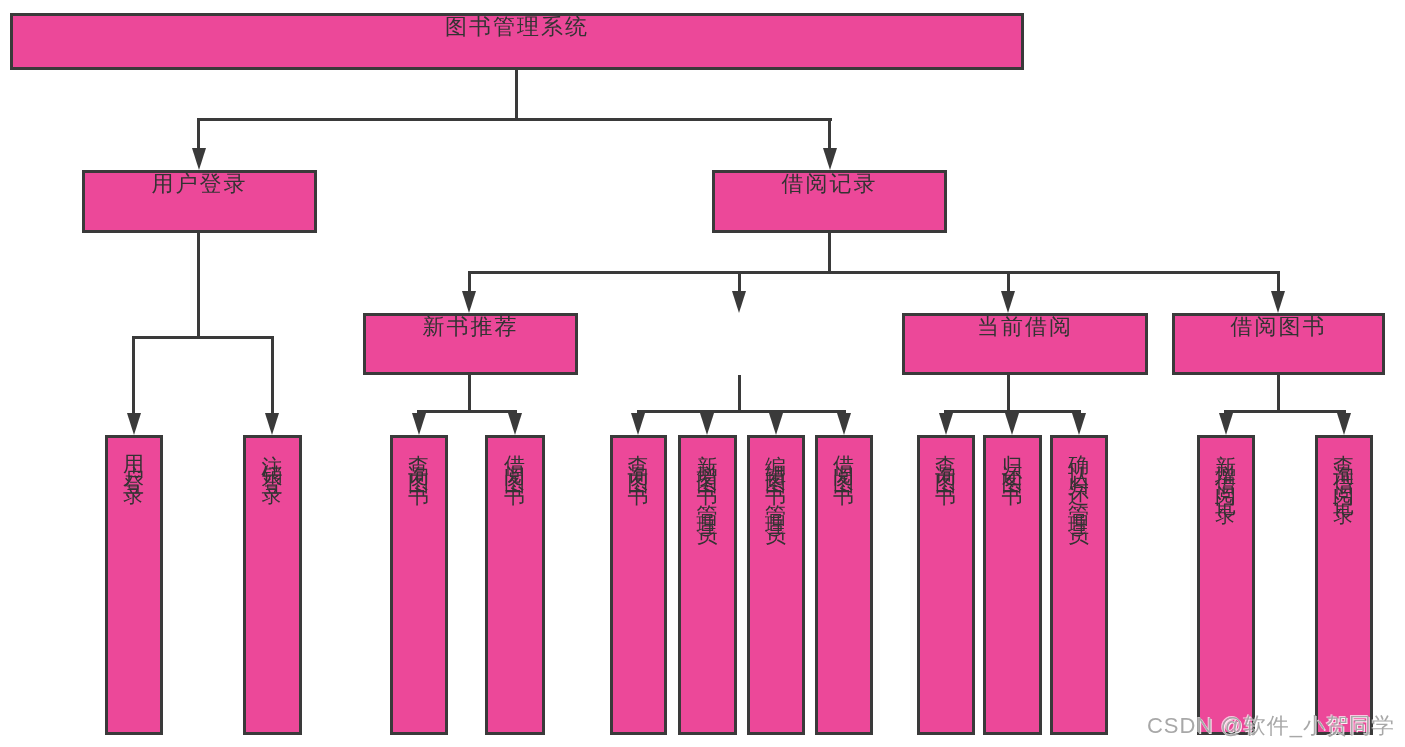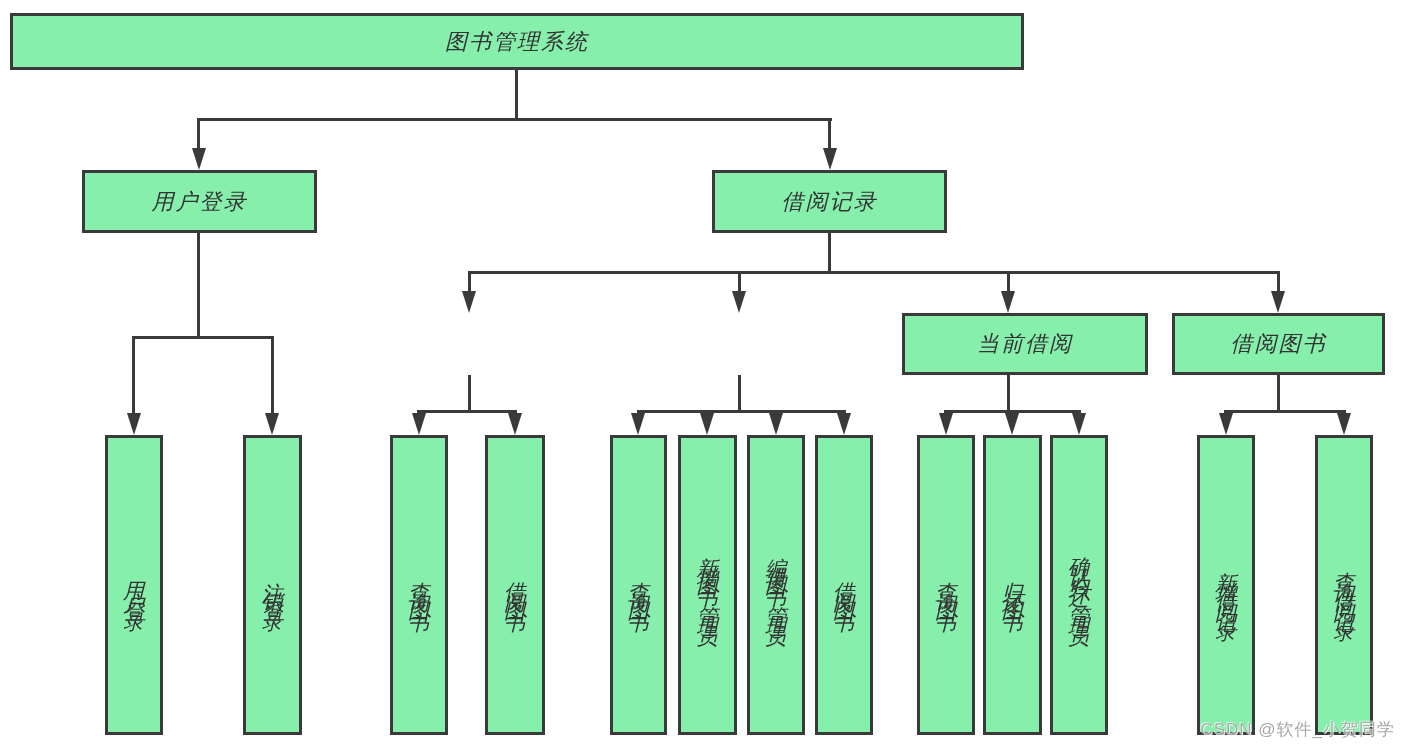--- a/index.html
+++ b/index.html
@@ -1,37 +1,37 @@
 <!DOCTYPE html>
 <html><head>
 <meta charset="utf-8">
 <style>
   html,body{margin:0;padding:0;background:#ffffff;}
   #stage{
     position:relative;width:1405px;height:747px;background:#ffffff;overflow:hidden;
     font-family:"Liberation Sans","DejaVu Sans",sans-serif;color:#333333;
   }
   .node{
-    position:absolute;box-sizing:border-box;border:3px solid #3a3a3a;background:#86efac;
-    display:flex;align-items:center;justify-content:center;font-style:italic;
+    position:absolute;box-sizing:border-box;border:3px solid #3a3a3a;background:#ec4899;
+    display:flex;align-items:flex-start;justify-content:center;
   }
   .node .lbl{font-size:22px;letter-spacing:2px;white-space:nowrap;line-height:1;}
   .node.v .lbl{
     writing-mode:vertical-rl;text-orientation:mixed;letter-spacing:10px;
     font-size:21px;white-space:normal;
   }
   .vline{position:absolute;width:3px;background:#3a3a3a;}
   .hline{position:absolute;height:3px;background:#3a3a3a;}
   .arrow{
     position:absolute;width:0;height:0;
     border-left:7px solid transparent;border-right:7px solid transparent;
     border-top:22px solid #3a3a3a;
   }
   .watermark{
-    position:absolute;right:10px;bottom:6px;font-size:17px;letter-spacing:1px;
+    position:absolute;right:10px;bottom:6px;font-size:22px;letter-spacing:1px;
     color:#a8a8a8;text-shadow:1px 1px 0 rgba(255,255,255,.9),-1px -1px 0 rgba(255,255,255,.7);
     z-index:5;white-space:nowrap;
   }
 </style>
 </head>
 <body>
 
 <div id="stage">
 
   <div class="node" style="left:10px;top:13px;width:1014px;height:57px">
@@ -39,20 +39,23 @@
   </div>
 
   <div class="node" style="left:82px;top:170px;width:235px;height:63px">
     <span class="lbl">用户登录</span>
   </div>
 
   <div class="node" style="left:712px;top:170px;width:235px;height:63px">
     <span class="lbl">借阅记录</span>
   </div>
 
+  <div class="node" style="left:363px;top:313px;width:215px;height:62px">
+    <span class="lbl">新书推荐</span>
+  </div>
 
 
   <div class="node" style="left:902px;top:313px;width:246px;height:62px">
     <span class="lbl">当前借阅</span>
   </div>
 
   <div class="node" style="left:1172px;top:313px;width:213px;height:62px">
     <span class="lbl">借阅图书</span>
   </div>
 

